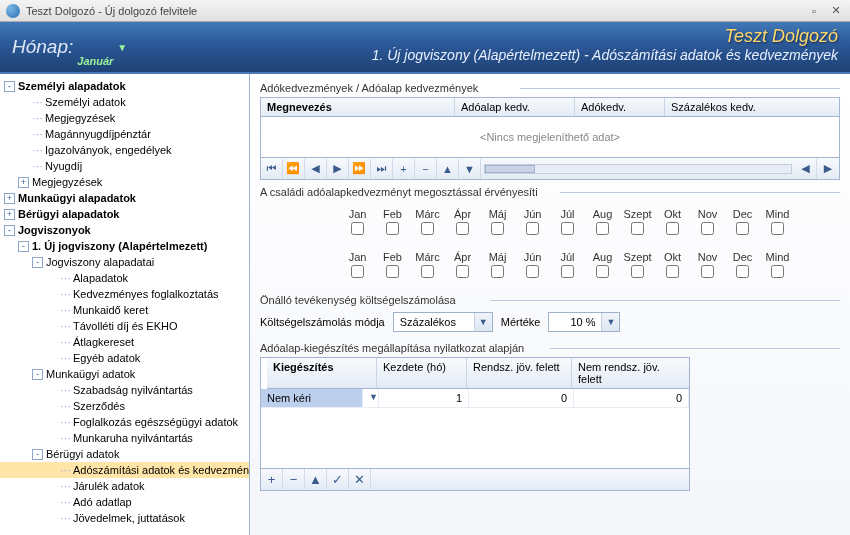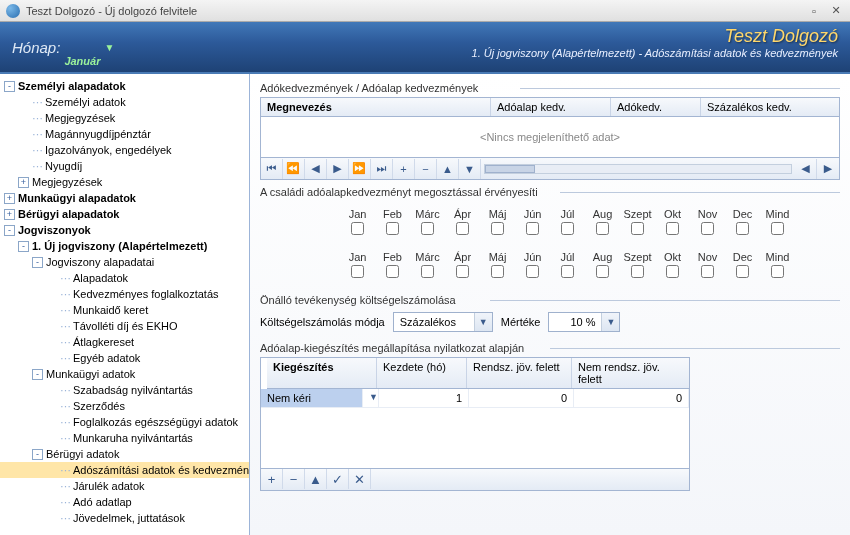--- a/index.html
+++ b/index.html
@@ -4,26 +4,26 @@
 <style>
 * { box-sizing: border-box; margin: 0; padding: 0; }
 body { font-family: Tahoma, Arial, sans-serif; font-size: 11px; background: #fff; width: 850px; height: 535px; overflow: hidden; }
 
 .titlebar { height: 22px; background: linear-gradient(#f4f4f4, #e0e0e0); border-bottom: 1px solid #aaa; display: flex; align-items: center; padding: 0 6px; }
 .titlebar .ticon { width: 14px; height: 14px; border-radius: 50%; background: radial-gradient(circle at 30% 30%, #7ab8e8, #2a6eb0); margin-right: 6px; }
 .titlebar .ttitle { color: #444; flex: 1; }
 .titlebar .winbtn { width: 16px; height: 14px; margin-left: 6px; display: flex; align-items: center; justify-content: center; color: #555; cursor: pointer; }
 
 .header { height: 50px; background: linear-gradient(#4178b8, #2d5a9a 40%, #1e4275); color: #fff; display: flex; align-items: center; padding: 0 12px; position: relative; }
-.header .month { font-style: italic; font-size: 15px; color: #dfe9f5; }
+.header .month { font-style: italic; font-size: 19px; color: #dfe9f5; }
 .header .month-val { color: #9bf29b; font-weight: bold; font-style: italic; margin-left: 4px; margin-top: 28px; }
 .header .month-dd { color: #9bf29b; margin-left: 4px; font-size: 10px; }
 .header .right { position: absolute; right: 12px; top: 4px; text-align: right; }
 .header .right .name { font-style: italic; font-size: 18px; color: #ffd76b; text-shadow: 1px 1px 2px rgba(0,0,0,.5); }
-.header .right .sub { font-style: italic; font-size: 11px; color: #e8efff; }
+.header .right .sub { font-style: italic; font-size: 14px; color: #e8efff; }
 
 .body { display: flex; height: calc(535px - 22px - 50px); border-top: 2px solid #4a7bb5; }
 
 .tree { width: 250px; border-right: 1px solid #9cb4d8; background: #fff; overflow: hidden; padding: 4px 0; }
 .tree ul { list-style: none; }
 .tree li { white-space: nowrap; overflow: hidden; text-overflow: ellipsis; }
 .tree .row { display: flex; align-items: center; height: 16px; padding-right: 2px; cursor: pointer; }
 .tree .row.sel { background: #ffe6a8; }
 .tree .exp { width: 11px; height: 11px; border: 1px solid #8ba6c8; font-size: 9px; line-height: 9px; text-align: center; color: #3a62a0; margin-right: 3px; flex-shrink: 0; cursor: pointer; }
 .tree .exp.hidden { visibility: hidden; }
@@ -285,21 +285,21 @@
         </li>
       </ul>
   </div>
 
   <div class="main">
 
     <div class="sect">
       <div class="group-title" style="--tw:260px">Adókedvezmények / Adóalap kedvezmények</div>
       <div class="grid">
         <div class="grid-hdr">
-          <div class="col" style="width:230px">Megnevezés</div>
+          <div class="col" style="width:194px">Megnevezés</div>
           <div class="col" style="width:120px">Adóalap kedv.</div>
           <div class="col" style="width:90px">Adókedv.</div>
           <div class="col" style="flex:1">Százalékos kedv.</div>
         </div>
         <div class="grid-empty">&lt;Nincs megjeleníthető adat&gt;</div>
         <div class="grid-nav">
           <div class="nbtn">⏮</div>
           <div class="nbtn">⏪</div>
           <div class="nbtn">◀</div>
           <div class="nbtn">▶</div>

